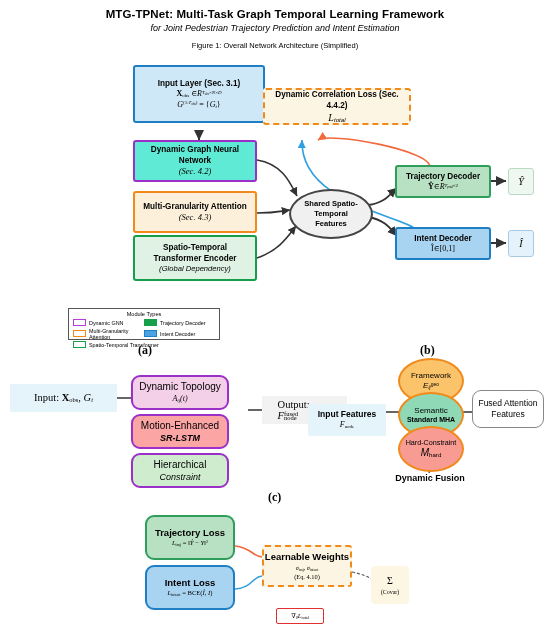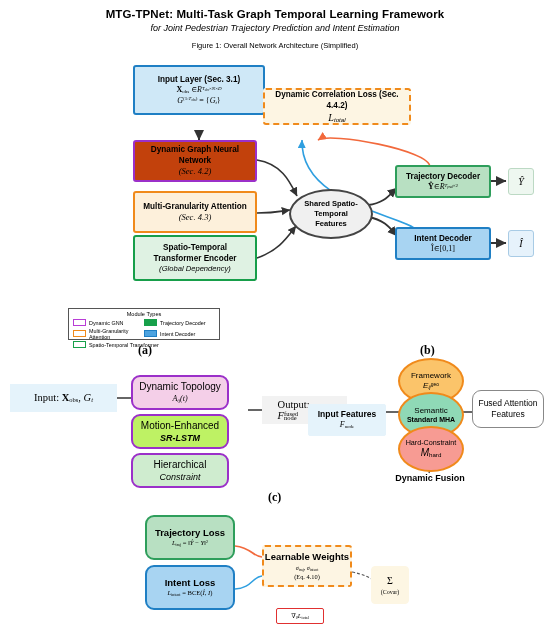--- a/index.html
+++ b/index.html
@@ -33,28 +33,28 @@
   .node .ttl{font-weight:bold;font-size:8.2px;}
   .node .sub{font-size:7.6px;font-style:italic;}
   .node .math{font-family:"Liberation Serif","DejaVu Serif",serif;font-size:8px;}
   .node .math-lg{font-family:"Liberation Serif","DejaVu Serif",serif;font-size:10px;font-style:italic;}
   .node .sec{font-size:8.6px;font-style:italic;font-family:"Liberation Serif",serif;}
   sub{font-size:.62em;vertical-align:-.22em;}
   sup{font-size:.62em;vertical-align:.42em;}
   .sans{font-family:"Liberation Sans",sans-serif;}
   
   .c-blue   {background:#cfe8f7;border-color:#1f7fc4;}
-  .c-purple {background:#c2410c;border-color:#9b30c9;}
+  .c-purple {background:#5eead4;border-color:#9b30c9;}
   .c-orange {background:#fdf0db;border-color:#f08a1b;}
   .c-green  {background:#dff2e3;border-color:#179e4a;}
   .c-greend {background:#b8e0c2;border-color:#2e9e5b;}
   .c-blued  {background:#a8d4f2;border-color:#1f7fc4;}
   .c-dash   {background:#fdf5e3;border:2px dashed #f08a1b;}
   .c-pink   {background:#f4cfe8;border-color:#9b30c9;}
-  .c-lblue  {background:#bef264;border-color:#9b30c9;}
+  .c-lblue  {background:#fca5a5;border-color:#9b30c9;}
   .c-lgreen {background:#cfeccf;border-color:#9b30c9;}
   .c-plain  {background:#f2f2f2;border:1px solid #cccccc;}
   .c-pale   {background:#e5f3fb;border:1px solid #e5f3fb;}
   .c-paleg  {background:#eef7f0;border:1px solid #bcd9c4;}
   .c-paleb  {background:#e6f2fb;border:1px solid #a8cbe5;}
   .c-white  {background:#ffffff;border:1px solid #888;}
   .c-cream  {background:#fdf6e3;border:1px solid #fdf6e3;}
   .c-red    {background:#ffffff;border:1px solid #e03030;}
   .rounded  {border-radius:9px;}
   
@@ -143,21 +143,21 @@
 
   <path d="M429,459 C426,465 432,467 429,473" stroke="#333" stroke-width="1.3" fill="none"></path>
 
   <path d="M235,546 C252,548 252,556 262,557" stroke="#f2693c" stroke-width="1.6" fill="none"></path>
 
   <path d="M235,589 C252,588 252,577 262,576" stroke="#2f9fe0" stroke-width="1.6" fill="none"></path>
 
   <path d="M352,572 C362,574 366,576 372,579" stroke="#555" stroke-width="1.1" fill="none" stroke-dasharray="3,2"></path>
 </svg>
 
-<div class="abs node c-blue" style="left:133px;top:65px;width:132px;height:50px;">
+<div class="abs node c-blue" style="left:133px;top:65px;width:132px;height:58px;">
   <div class="ttl">Input Layer (Sec. 3.1)</div>
   <div class="math">
     <b>X</b><sub>obs</sub> ∈<i>R</i><sup><i>T<sub>obs</sub></i>×<i>N</i>×<i>D</i></sup>
   </div>
   <div class="math">
     <i>G</i><sup>(1:<i>T</i><sub>obs</sub>)</sup> = {<i>G<sub>t</sub></i>}
   </div>
 </div>
 
 <div class="abs node c-purple" style="left:133px;top:140px;width:124px;height:42px;">

